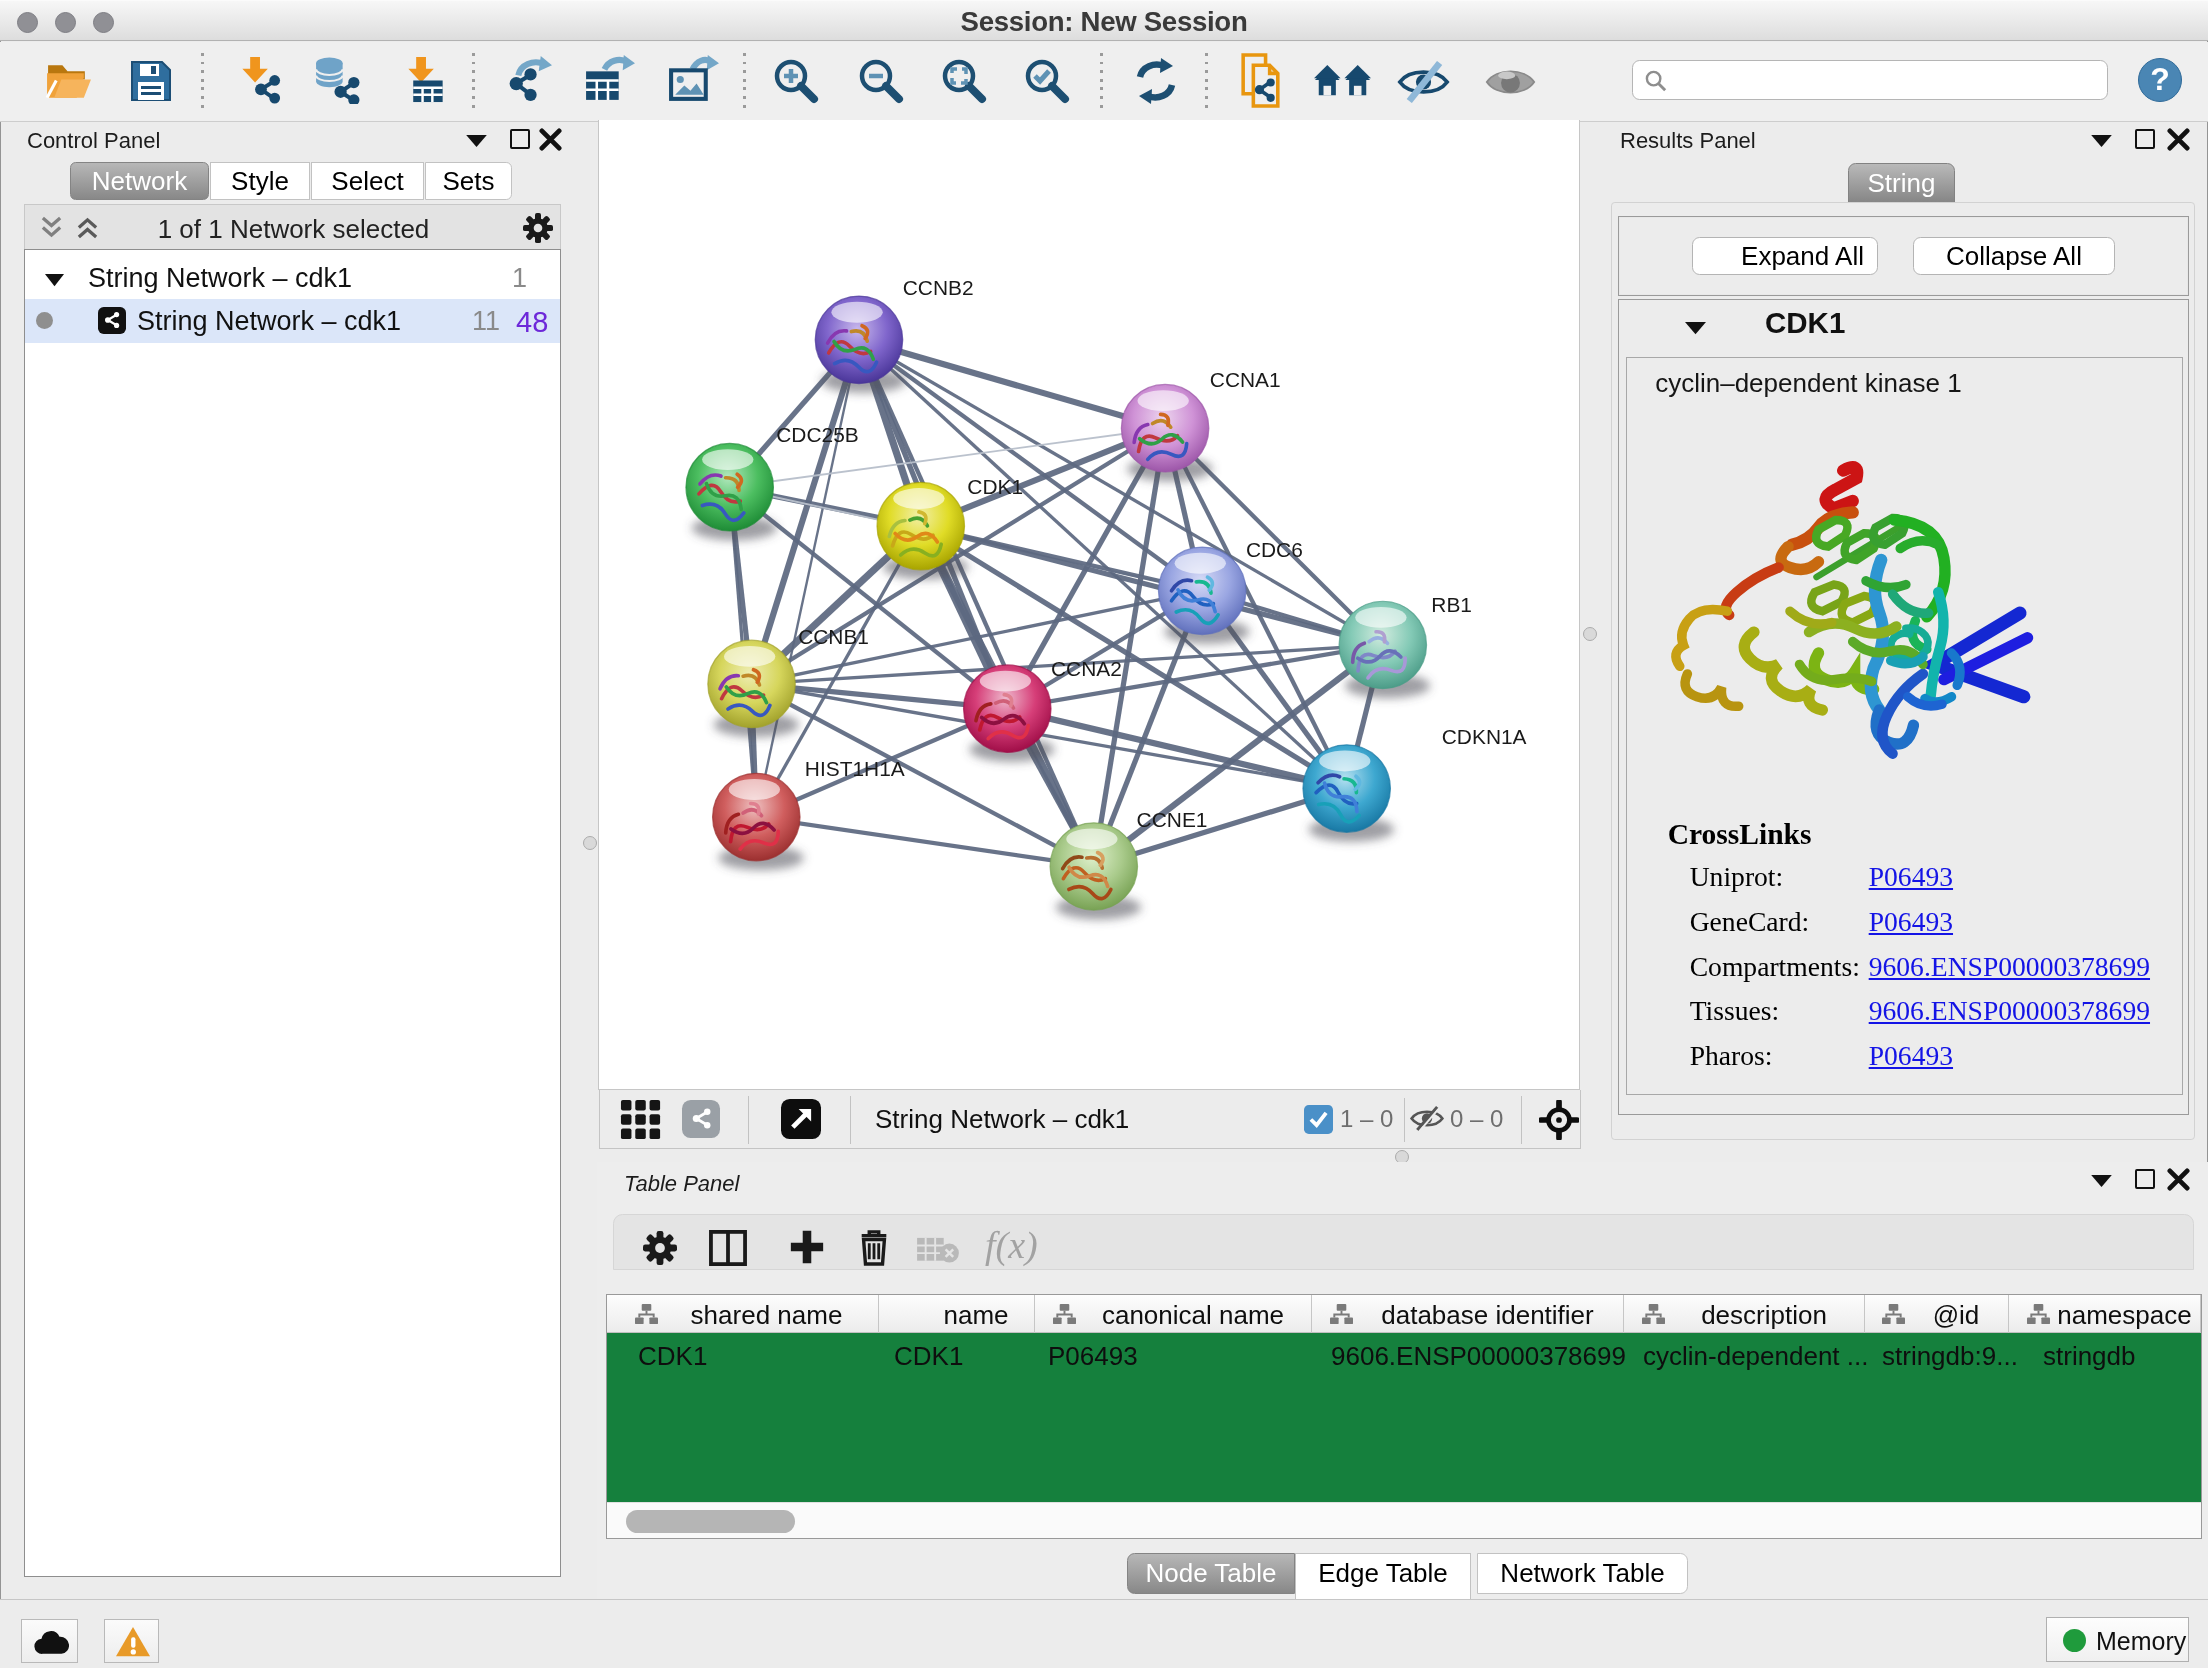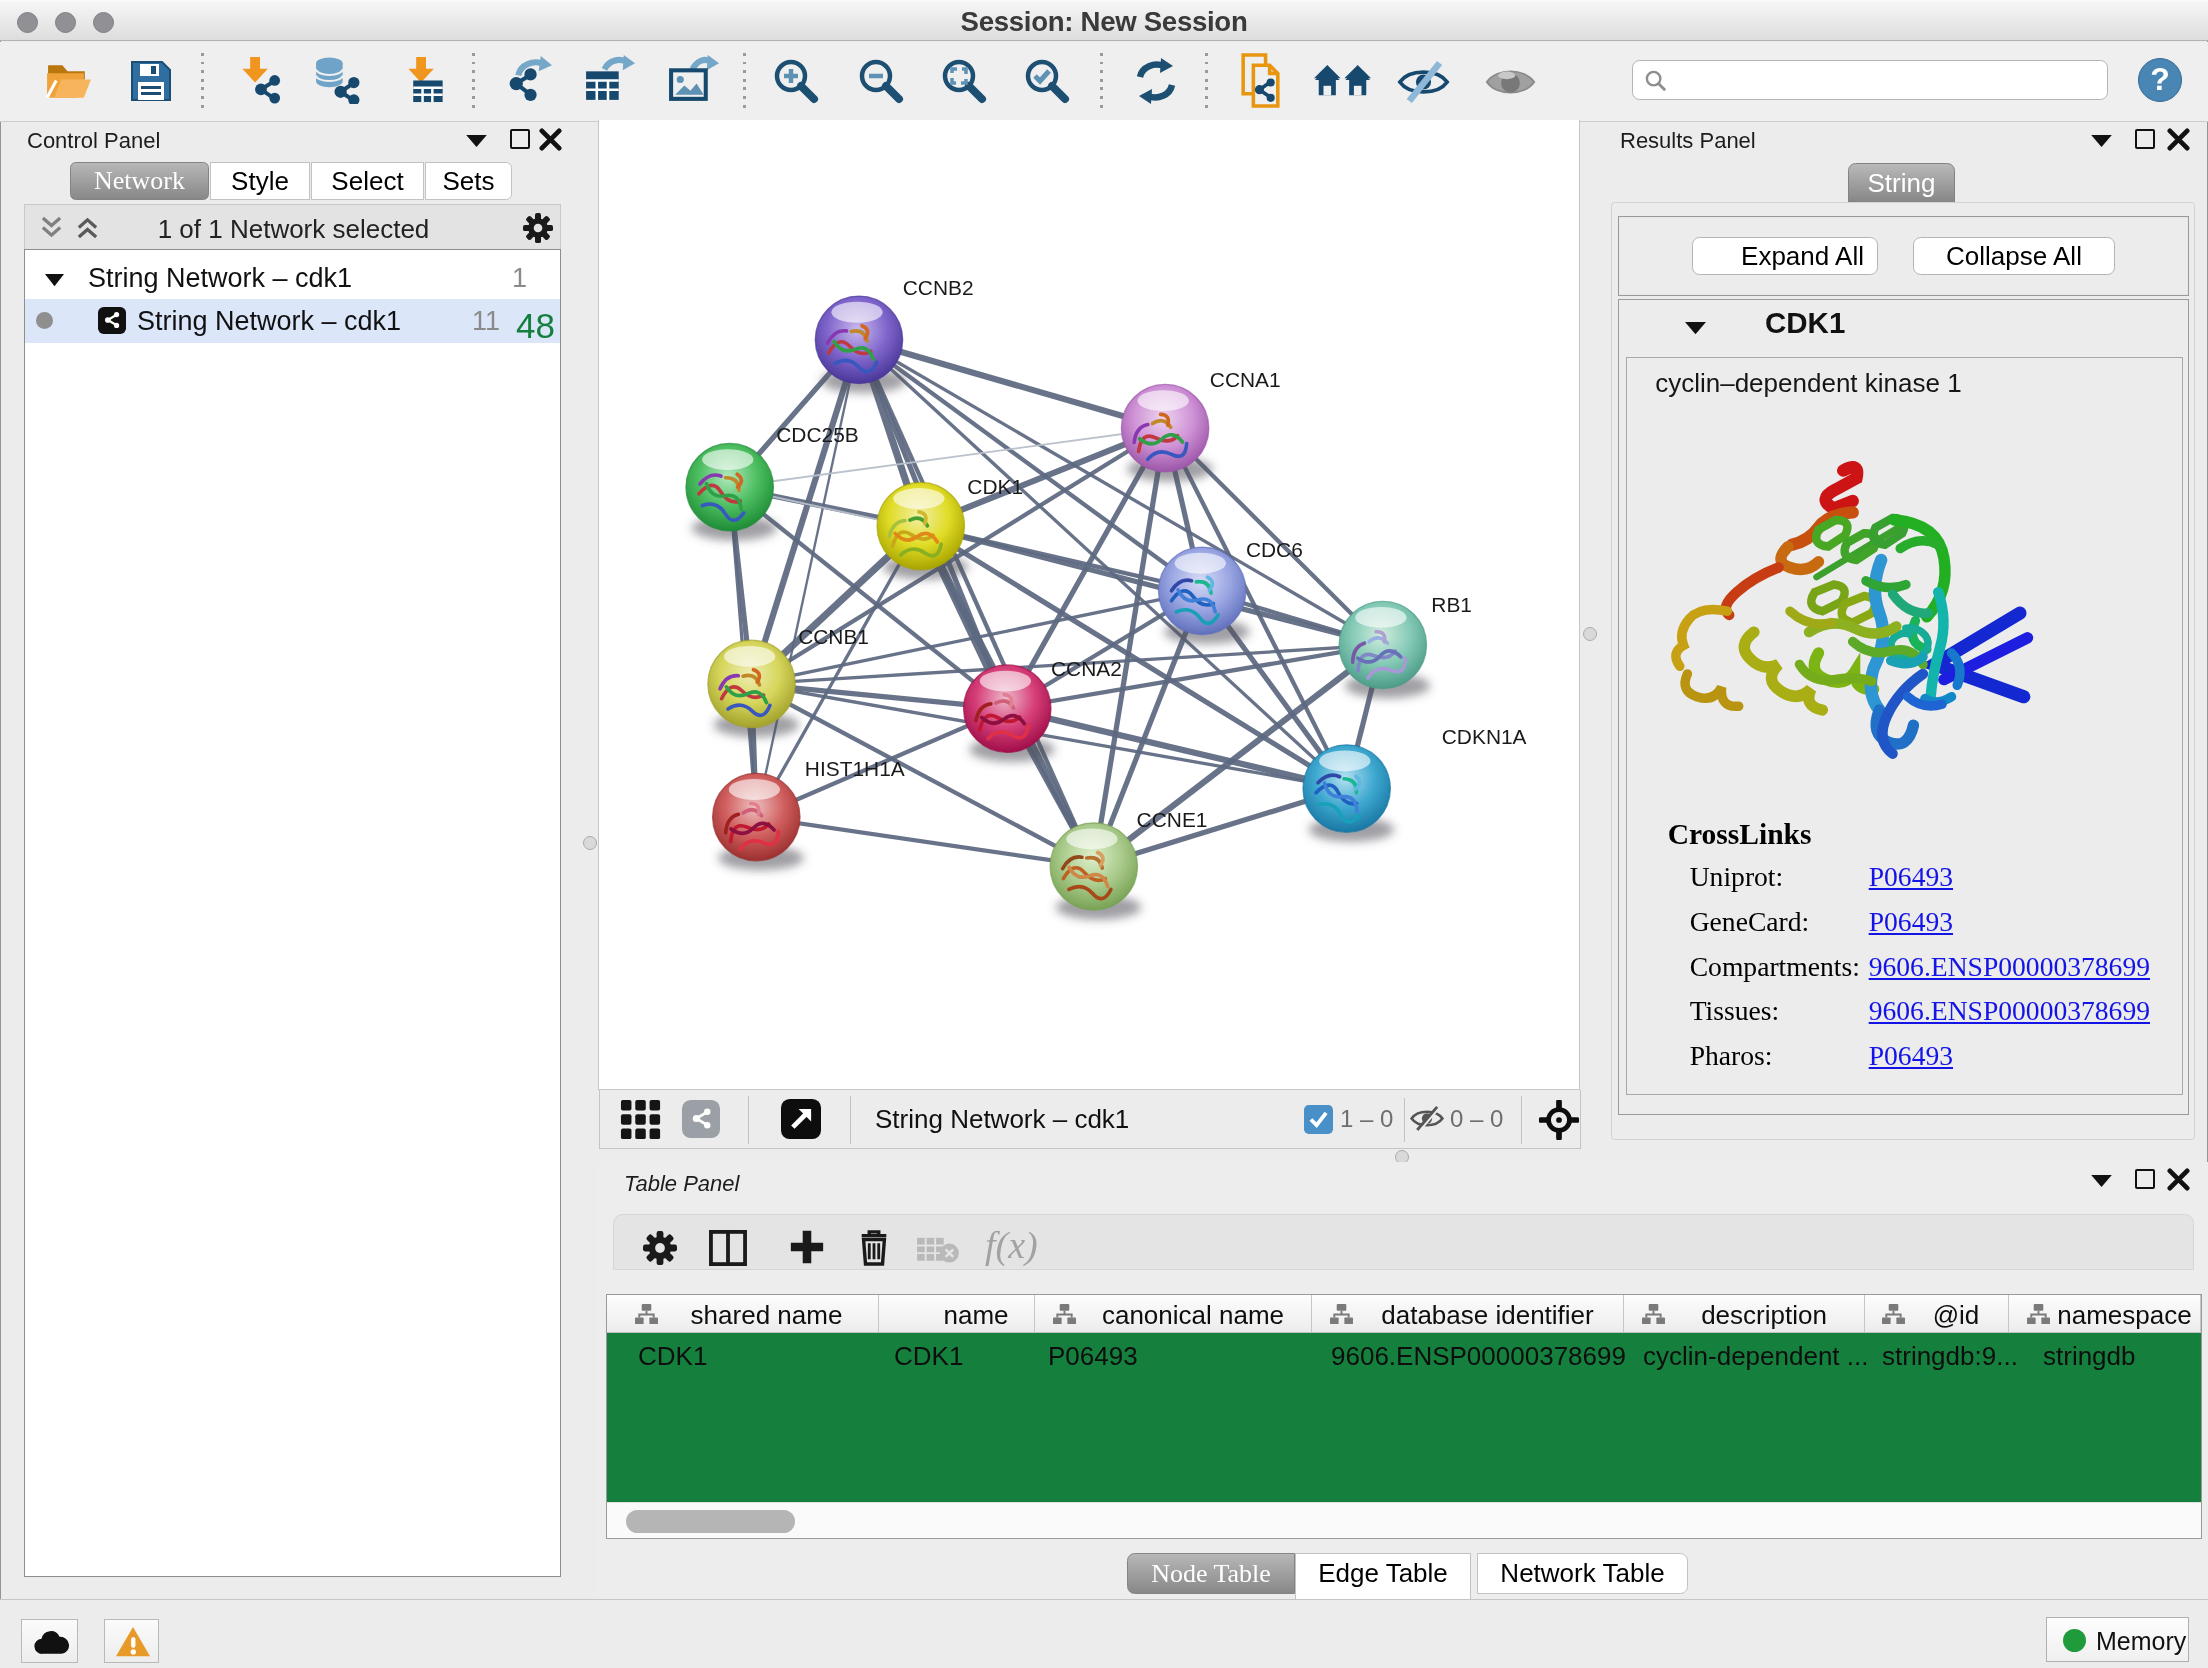--- a/index.html
+++ b/index.html
@@ -2,21 +2,21 @@
 <html style="font-size:15px"><head>
 <meta charset="utf-8">
 <style>
 html,body{margin:0;padding:0;background:#ececec;}
 *{box-sizing:border-box;}
 #win{position:relative;width:2208px;height:1668px;background:#ececec;overflow:hidden;outline:1px solid #949494;outline-offset:-1px;
   font-family:"Liberation Sans",sans-serif;color:#111;}
 .abs{position:absolute;}
 .tbdiv{position:absolute;top:11.4px;height:55px;width:2.9px;
   background-image:repeating-linear-gradient(#9a9a9a 0 2.9px,transparent 2.9px 8.6px);}
-.graytab{background:linear-gradient(#b7b7b7,#888);color:#fff;border:1px solid #848484;font-family:Liberation Serif, serif;}
+.graytab{background:linear-gradient(#b7b7b7,#888);color:#fff;border:1px solid #848484;}
 .whitetab{background:#fff;color:#000;border:1px solid #c2c2c2;}
 .serif{font-family:"Liberation Serif",serif;}
 a.lk{color:#1414e6;text-decoration:underline;}
 </style>
 </head>
 <body>
 <div id="win">
 
 <div class="abs" style="left:0;top:0;width:2208px;height:41px;background:linear-gradient(#f7f7f7,#dddddd);border-bottom:1px solid #b2b2b2;border-top:1px solid #fbfbfb;">
   <div class="abs" style="left:17px;top:10.5px;width:21px;height:21px;border-radius:50%;background:#909095;border:1px solid #7e7e84;"></div>
@@ -239,21 +239,21 @@
         <svg class="abs" style="left:3.8px;top:3.8px;" width="20" height="20" viewBox="0 0 24 24">
           <line x1="7" y1="12" x2="17" y2="6" stroke="#fff" stroke-width="2.6"></line>
           <line x1="7" y1="12" x2="17" y2="18" stroke="#fff" stroke-width="2.6"></line>
           <circle cx="7" cy="12" r="3.4" fill="#fff"></circle>
           <circle cx="17.5" cy="5.5" r="3.1" fill="#fff"></circle>
           <circle cx="17.5" cy="18.5" r="3.1" fill="#fff"></circle>
         </svg>
       </div>
       <div class="abs" style="left:112px;top:6.7px;font-size:27px;color:#111;">String Network – cdk1</div>
       <div class="abs" style="left:447px;top:6.7px;font-size:27px;color:#8a8a8a;">11</div>
-      <div class="abs" style="left:491px;top:6.7px;font-size:35px;color:#15803d;">48</div>
+      <div class="abs" style="left:491px;top:6.7px;font-size:29px;color:#6d28d9;">48</div>
     </div>
   </div>
 
   <div class="abs" style="left:583px;top:836px;width:14.3px;height:14.3px;border-radius:50%;background:#d9d9d9;border:1px solid #ababab;"></div>
 </div>
 
 <div id="netcanvas" class="abs" style="left:598px;top:120px;width:982px;height:970px;background:#fff;border:1px solid #c6c6c6;border-top:none;overflow:hidden;">
 <svg class="abs" style="left:1px;top:3.8px;" width="980" height="964" viewBox="0 0 1030 1014">
 <defs>
 <radialGradient id="gB2" cx="0.48" cy="0.38" r="0.62">

